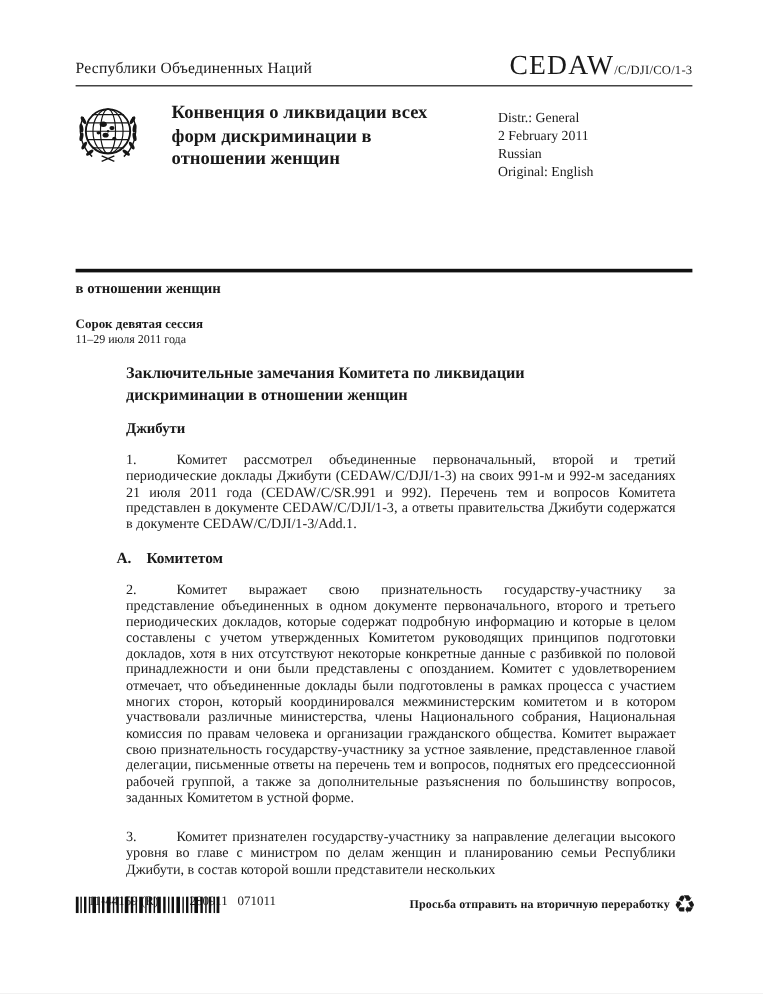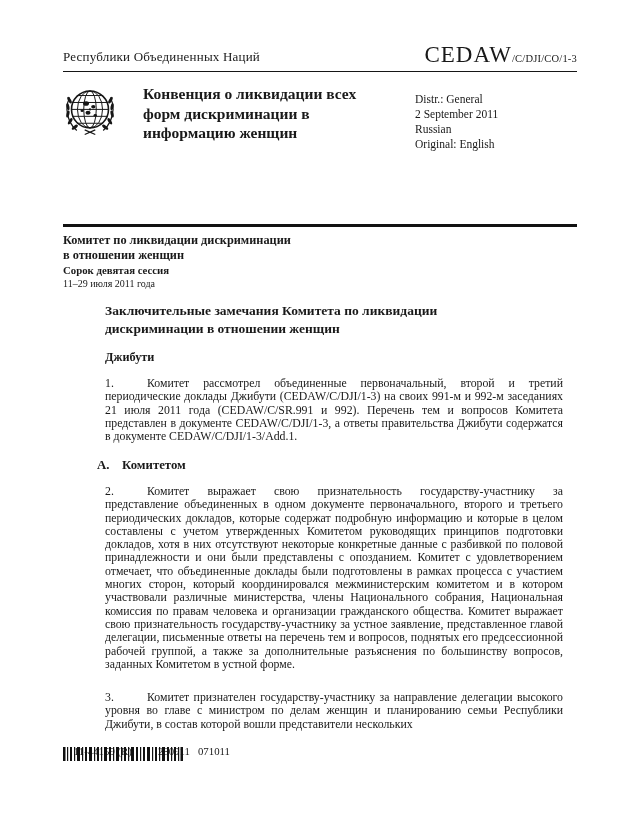--- a/index.html
+++ b/index.html
@@ -28,21 +28,21 @@
     left: 143px; top: 84px; width: 238px;
     font-size: 15.5px; font-weight: 700; line-height: 19.5px;
   }
   .distr-block { left: 415px; top: 92px; font-size: 11.5px; line-height: 15px; }
 
   .thick-rule { left: 63px; right: 63px; top: 224px; height: 3px; background: #111; }
 
   
   .committee { left: 63px; top: 233px; }
   .committee .name { font-size: 12.3px; font-weight: 700; line-height: 15px; }
-  .committee .session { font-size: 10.8px; font-weight: 700; line-height: 13px; margin-top: 1px; }
+  .committee .session { font-size: 10.8px; font-weight: 700; line-height: 13px; margin-top: 16px; }
   .committee .dates { font-size: 10px; line-height: 13px; }
 
   
   .doc-title {
     left: 105px; top: 302px; width: 390px;
     font-size: 13.5px; font-weight: 700; line-height: 17.5px;
   }
   .country { left: 105px; top: 350px; font-size: 12.3px; font-weight: 700; }
 
   .para {
@@ -114,33 +114,32 @@
       <ellipse cx="16.5" cy="36" rx="5.5" ry="2.3" transform="rotate(-100 16.5 36)"></ellipse>
       <ellipse cx="19" cy="26" rx="5.5" ry="2.3" transform="rotate(-120 19 26)"></ellipse>
       <ellipse cx="73" cy="67" rx="5.5" ry="2.3" transform="rotate(38 73 67)"></ellipse>
       <ellipse cx="80" cy="58" rx="5.5" ry="2.3" transform="rotate(58 80 58)"></ellipse>
       <ellipse cx="83.5" cy="47" rx="5.5" ry="2.3" transform="rotate(78 83.5 47)"></ellipse>
       <ellipse cx="83.5" cy="36" rx="5.5" ry="2.3" transform="rotate(100 83.5 36)"></ellipse>
       <ellipse cx="81" cy="26" rx="5.5" ry="2.3" transform="rotate(120 81 26)"></ellipse>
     </g>
   </svg>
 
-  <div class="abs conv-title">Конвенция о ликвидации всех форм дискриминации в информацию женщин</div>
+  <div class="abs conv-title">Конвенция о ликвидации всех форм дискриминации в отношении женщин</div>
 
   <div class="abs distr-block">
     <div>Distr.: General</div>
-    <div>2 September 2011</div>
+    <div>2 February 2011</div>
     <div>Russian</div>
     <div>Original: English</div>
   </div>
 
   <div class="abs thick-rule"></div>
 
   <div class="abs committee">
-    <div class="name">Комитет по ликвидации дискриминации</div>
     <div class="name">в отношении женщин</div>
     <div class="session">Сорок девятая сессия</div>
     <div class="dates">11–29 июля 2011 года</div>
   </div>
 
   <div class="abs doc-title">Заключительные замечания Комитета по ликвидации дискриминации в отношении женщин</div>
   <div class="abs country">Джибути</div>
 
   <div class="abs para para-1">
     <span class="pnum">1.</span><span>Комитет рассмотрел объединенные первоначальный, второй и третий периодические доклады Джибути (CEDAW/C/DJI/1-3) на своих 991-м и 992-м заседаниях 21 июля 2011 года (CEDAW/C/SR.991 и 992). Перечень тем и вопросов Комитета представлен в документе CEDAW/C/DJI/1-3, а ответы правительства Джибути содержатся в документе CEDAW/C/DJI/1-3/Add.1.</span>
@@ -192,14 +191,18 @@
         <rect x="96" width="1.2" height="14"></rect>
         <rect x="99" width="3" height="14"></rect>
       <rect x="104" width="2" height="14"></rect>
         <rect x="108" width="1.2" height="14"></rect>
         <rect x="111" width="2" height="14"></rect>
       <rect x="115" width="1.2" height="14"></rect>
         <rect x="117.5" width="2.5" height="14"></rect>
     </g>
   </svg>
 
+  <div class="abs recycle">
+    <span class="note">Просьба отправить на вторичную переработку</span>
+    <span class="glyph">♻</span>
+  </div>
 
 </div>
 
 </body></html>

